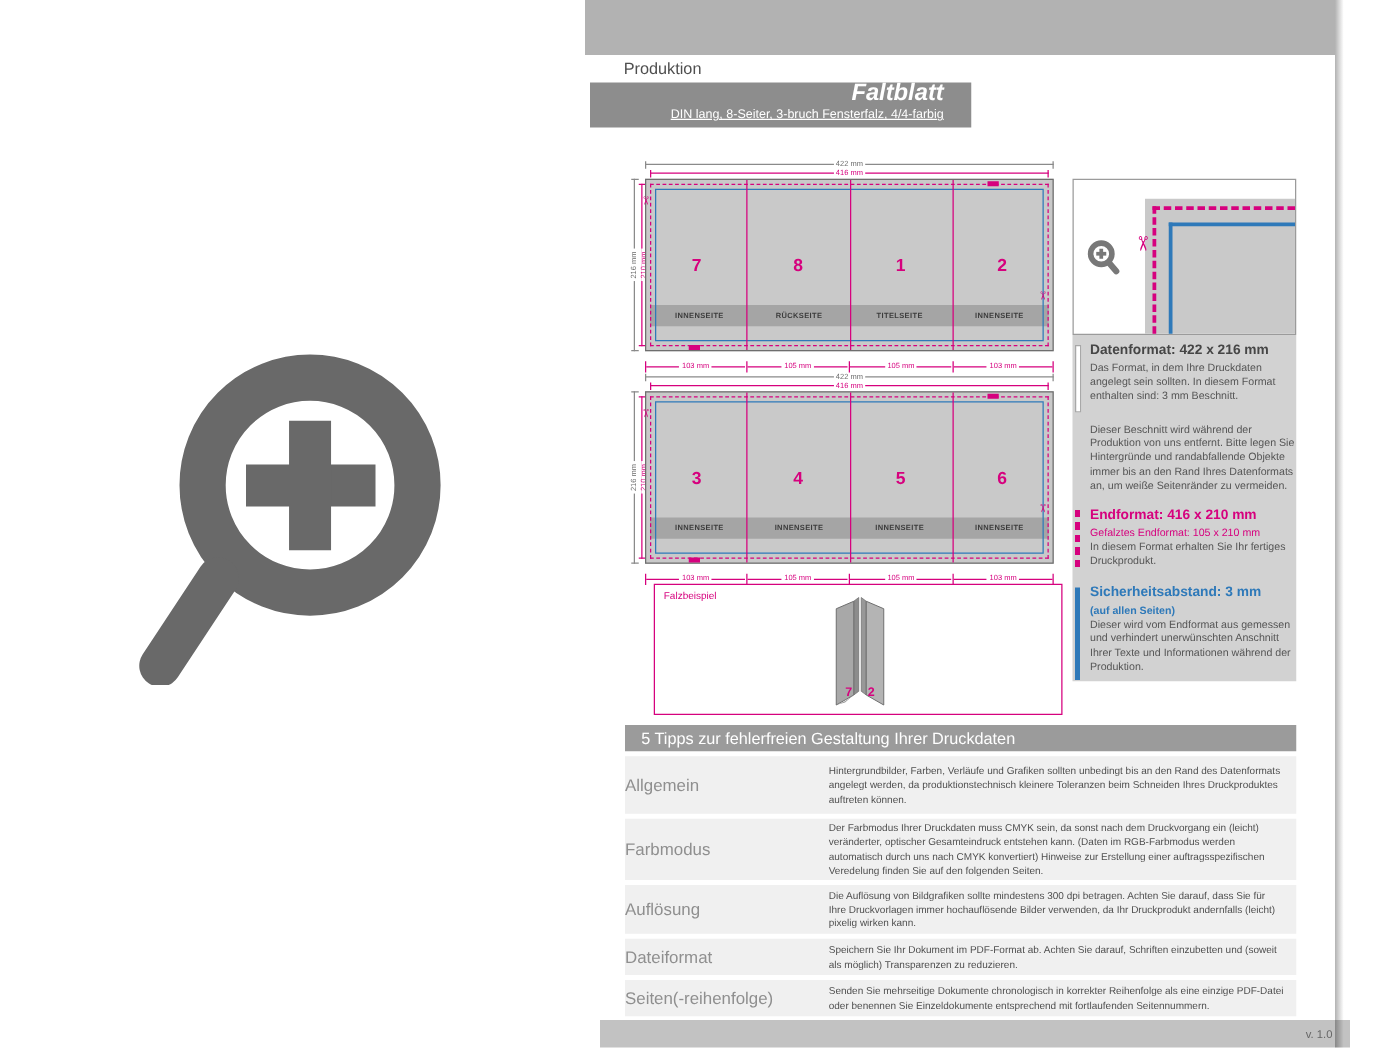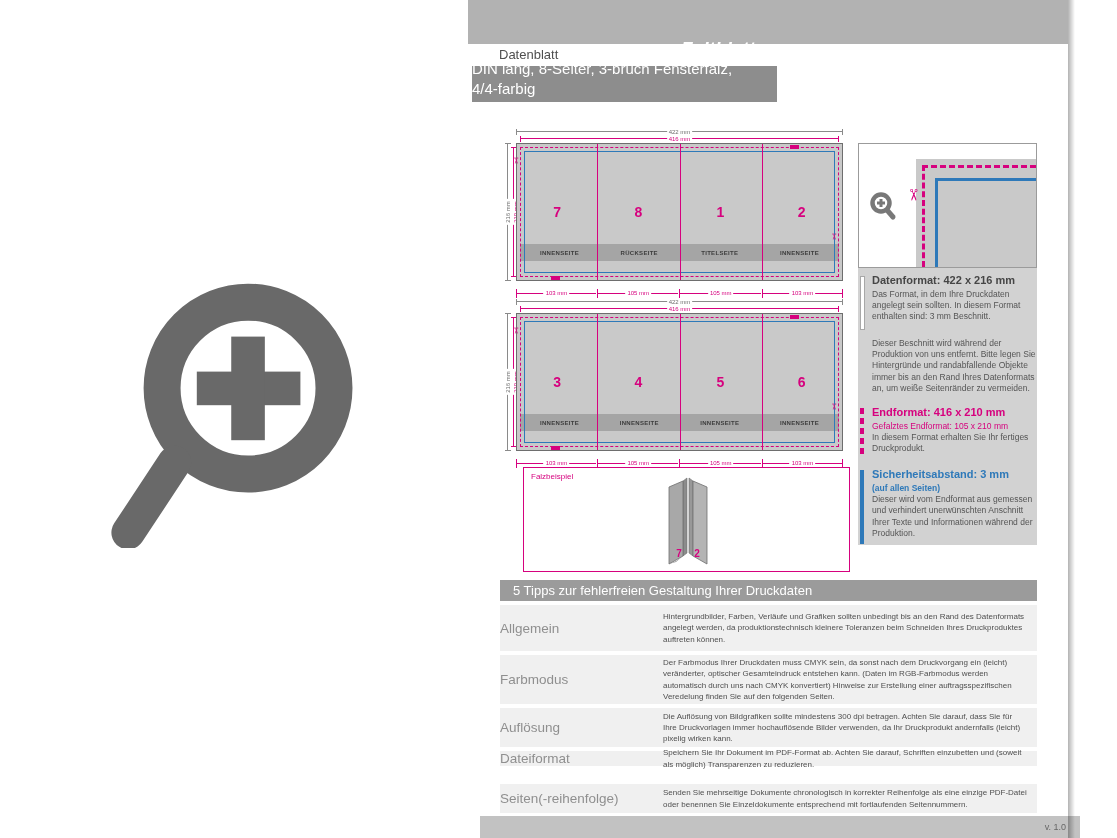--- a/index.html
+++ b/index.html
@@ -12,21 +12,21 @@
   #page-shadow { position:absolute; left:1068px; top:0; width:7px; height:838px;
     background:linear-gradient(to right, rgba(0,0,0,.30), rgba(0,0,0,0)); }
 
   .topband { left:0; top:0; width:600px; height:44px; background:#b2b2b2; }
   .tab { left:22px; top:44px; width:106px; height:21px; background:#fff;
     font-size:13px; color:#4f4f4f; line-height:21px; padding-left:9px; }
   .titlebar { left:4px; top:66px; width:305px; height:36px; background:#8d8d8d; color:#fff;
     display:flex; flex-direction:column; align-items:flex-end; justify-content:flex-end;
     padding:0 22px 4px 0; }
   .titlebar .t1 { font-size:19px; font-weight:bold; line-height:1.05;font-style:italic; }
-  .titlebar .t2 { font-size:15px; line-height:1.3; }
+  .titlebar .t2 { font-size:10px; line-height:1.3;text-decoration:underline; }
 
   
   .diagram { position:absolute; left:0; width:600px; height:175px; }
   .sheet { position:absolute; left:48px; top:17px; width:327px; height:138px;
     background:#c9c9c9; border:1px solid #6e6e6e; }
   .cutline { position:absolute; inset:3px; border:1px dashed #d6017e; }
   .safeline { position:absolute; inset:7px; border:1.5px solid #2e79b9; }
   .fold { position:absolute; top:0; bottom:0; width:1px; background:#d6017e; }
   .panel-row { position:absolute; inset:0; display:flex; }
   .panel { display:flex; align-items:center; justify-content:center; }
@@ -108,21 +108,21 @@
 <svg class="abs" style="left:110px; top:268px;" width="280" height="280" viewBox="0 0 100 100">
   <circle cx="49.3" cy="42.9" r="30.7" fill="none" stroke="#696969" stroke-width="13.2"></circle>
   <rect x="31" y="37" width="37" height="12" fill="#696969"></rect>
   <rect x="43.3" y="24.5" width="12" height="37" fill="#696969"></rect>
   <line x1="23" y1="69.5" x2="6.5" y2="94.5" stroke="#696969" stroke-width="12" stroke-linecap="round"></line>
 </svg>
 
 <div id="page">
 
   <div class="abs topband"></div>
-  <div class="abs tab">Datenblatt</div>
+  <div class="abs tab">Produktion</div>
   <div class="abs titlebar">
     <div class="t1">Faltblatt</div>
     <div class="t2">DIN lang, 8-Seiter, 3-bruch Fensterfalz, 4/4-farbig</div>
   </div>
 
   <div class="diagram" style="top:126px;">
     <div class="dim-h gray" style="left:48px; top:5px; width:327px;">
       <span class="dim-label">422 mm</span>
       </div>
     <div class="dim-h mag" style="left:52px; top:12px; width:319px;">
@@ -304,21 +304,21 @@
     <div class="tips-text">Hintergrundbilder, Farben, Verläufe und Grafiken sollten unbedingt bis an den Rand des Datenformats angelegt werden, da produktionstechnisch kleinere Toleranzen beim Schneiden Ihres Druckproduktes auftreten können.</div>
   </div>
   <div class="tips-row" style="top:655px; height:49px;">
     <div class="tips-label">Farbmodus</div>
     <div class="tips-text">Der Farbmodus Ihrer Druckdaten muss CMYK sein, da sonst nach dem Druckvorgang ein (leicht) veränderter, optischer Gesamteindruck entstehen kann. (Daten im RGB-Farbmodus werden automatisch durch uns nach CMYK konvertiert) Hinweise zur Erstellung einer auftragsspezifischen Veredelung finden Sie auf den folgenden Seiten.</div>
   </div>
   <div class="tips-row" style="top:708px; height:39px;">
     <div class="tips-label">Auflösung</div>
     <div class="tips-text">Die Auflösung von Bildgrafiken sollte mindestens 300 dpi betragen. Achten Sie darauf, dass Sie für Ihre Druckvorlagen immer hochauflösende Bilder verwenden, da Ihr Druckprodukt andernfalls (leicht) pixelig wirken kann.</div>
   </div>
-  <div class="tips-row" style="top:751px; height:15px;">
+  <div class="tips-row" style="top:751px; height:29px;">
     <div class="tips-label">Dateiformat</div>
     <div class="tips-text">Speichern Sie Ihr Dokument im PDF-Format ab. Achten Sie darauf, Schriften einzubetten und (soweit als möglich) Transparenzen zu reduzieren.</div>
   </div>
   <div class="tips-row" style="top:784px; height:29px;">
     <div class="tips-label">Seiten(-reihenfolge)</div>
     <div class="tips-text">Senden Sie mehrseitige Dokumente chronologisch in korrekter Reihenfolge als eine einzige PDF-Datei oder benennen Sie Einzeldokumente entsprechend mit fortlaufenden Seitennummern.</div>
   </div>
 
   <div class="abs footer">v. 1.0</div>
 </div>

